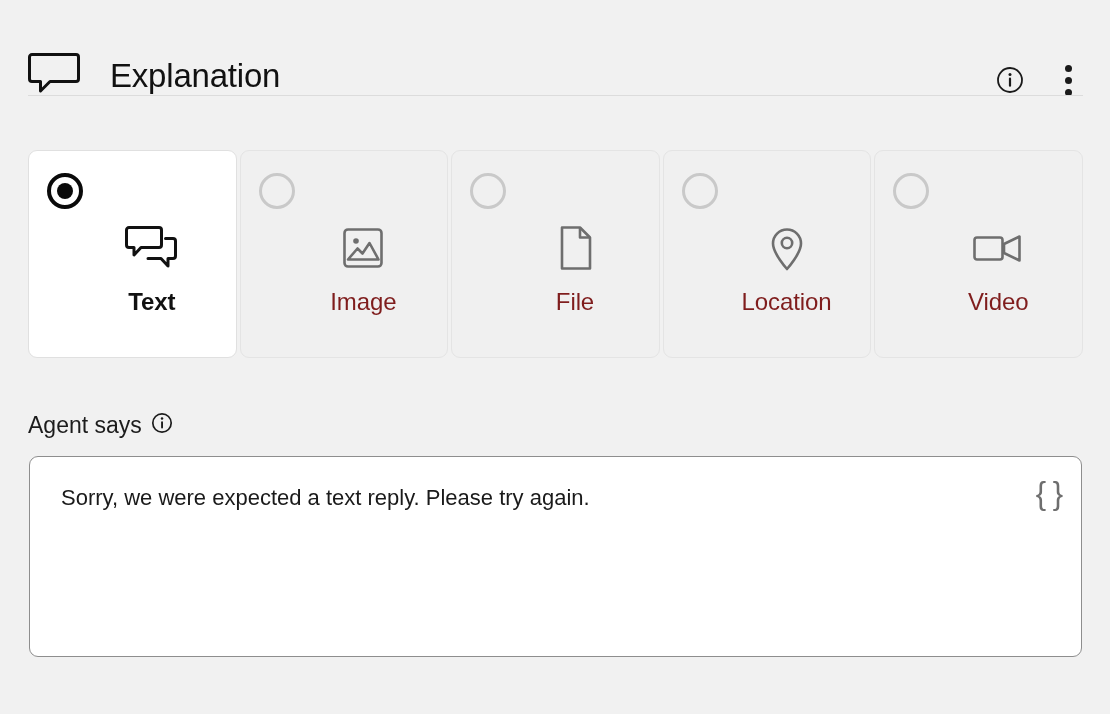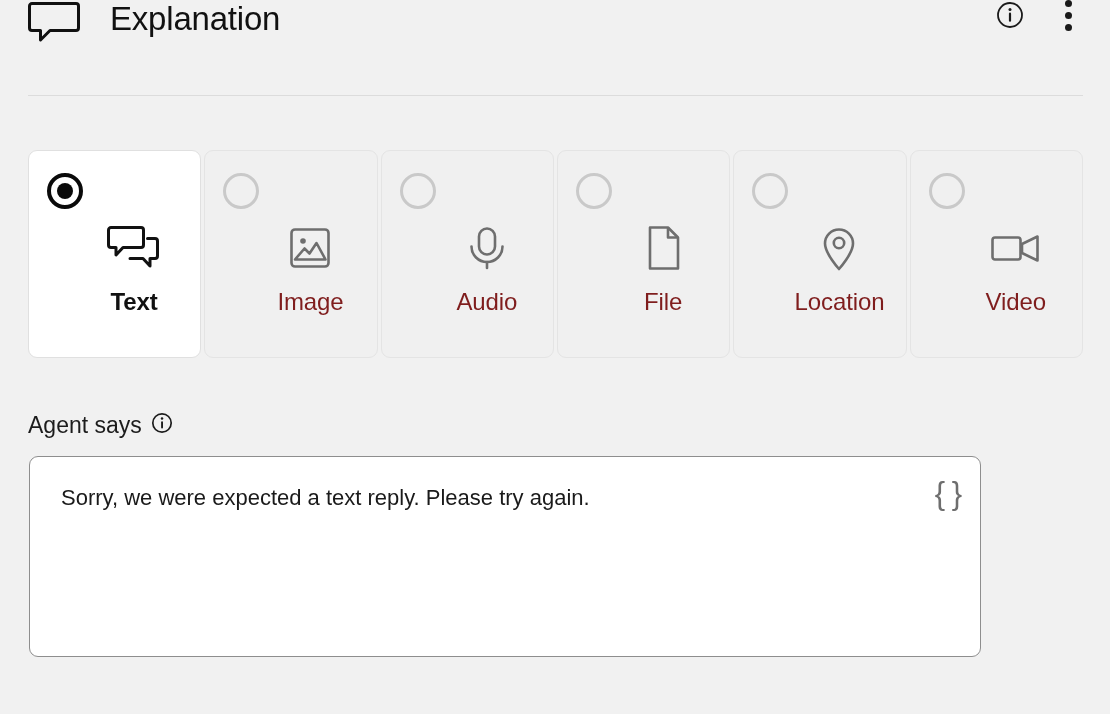--- a/index.html
+++ b/index.html
@@ -16,21 +16,21 @@
   }
 
   
   .header {
     position: absolute;
     left: 28px;
     top: 0;
     width: 1055px;
     height: 95px;
     display: flex;
-    align-items: flex-start;
+    align-items: flex-end;
     box-sizing: border-box;
   }
   .header-icon {
     width: 54px;
     height: 44px;
     flex: 0 0 auto;
     display: flex;
     align-items: center;
     justify-content: flex-start;
   }
@@ -162,21 +162,21 @@
   .field-label {
     font-size: 23px;
     color: #1c1c1c;
     font-weight: 400;
   }
 
   .textarea-box {
     position: absolute;
     left: 29px;
     top: 456px;
-    width: 952px;
+    width: 1053px;
     height: 201px;
     box-sizing: border-box;
     background: #ffffff;
     border: 1.5px solid #8e8e8e;
     border-radius: 9px;
   }
   .textarea-text {
     position: absolute;
     left: 31px;
     top: 26px;
@@ -246,31 +246,20 @@
     <span class="card-icon">
       <svg width="48" height="48" viewBox="0 0 48 48" fill="none">
         <rect x="5.5" y="5.5" width="37" height="37" rx="3.5" stroke="#6e6e6e" stroke-width="2.6"></rect>
         <circle cx="17" cy="17" r="2.8" fill="#6e6e6e"></circle>
         <path d="M9 35.5 L18.5 24.5 L23.5 29.5 L30.5 19 L39.5 35.5 Z" stroke="#6e6e6e" stroke-width="2.6" stroke-linejoin="round"></path>
       </svg>
     </span>
     <span class="card-label">Image</span>
   </div>
 
-  <div class="card">
-    <span class="card-radio"></span>
-    <span class="card-icon">
-      <svg width="48" height="48" viewBox="0 0 48 48" fill="none">
-        <rect x="16" y="4.5" width="16" height="26" rx="8" stroke="#6e6e6e" stroke-width="2.6"></rect>
-        <path d="M8.5 22.5 a15.5 15.5 0 0 0 31 0" stroke="#6e6e6e" stroke-width="2.6" stroke-linecap="round"></path>
-        <path d="M24 38 V44" stroke="#6e6e6e" stroke-width="2.6" stroke-linecap="round"></path>
-      </svg>
-    </span>
-    <span class="card-label">Audio</span>
-  </div>
 
   <div class="card">
     <span class="card-radio"></span>
     <span class="card-icon">
       <svg width="44" height="48" viewBox="0 0 44 48" fill="none">
         <path d="M9 3.5 H27 L37 13.5 V44.5 H9 Z" stroke="#6e6e6e" stroke-width="2.6" stroke-linejoin="round"></path>
         <path d="M27 3.5 V13.5 H37" stroke="#6e6e6e" stroke-width="2.6" stroke-linejoin="round"></path>
       </svg>
     </span>
     <span class="card-label">File</span>

